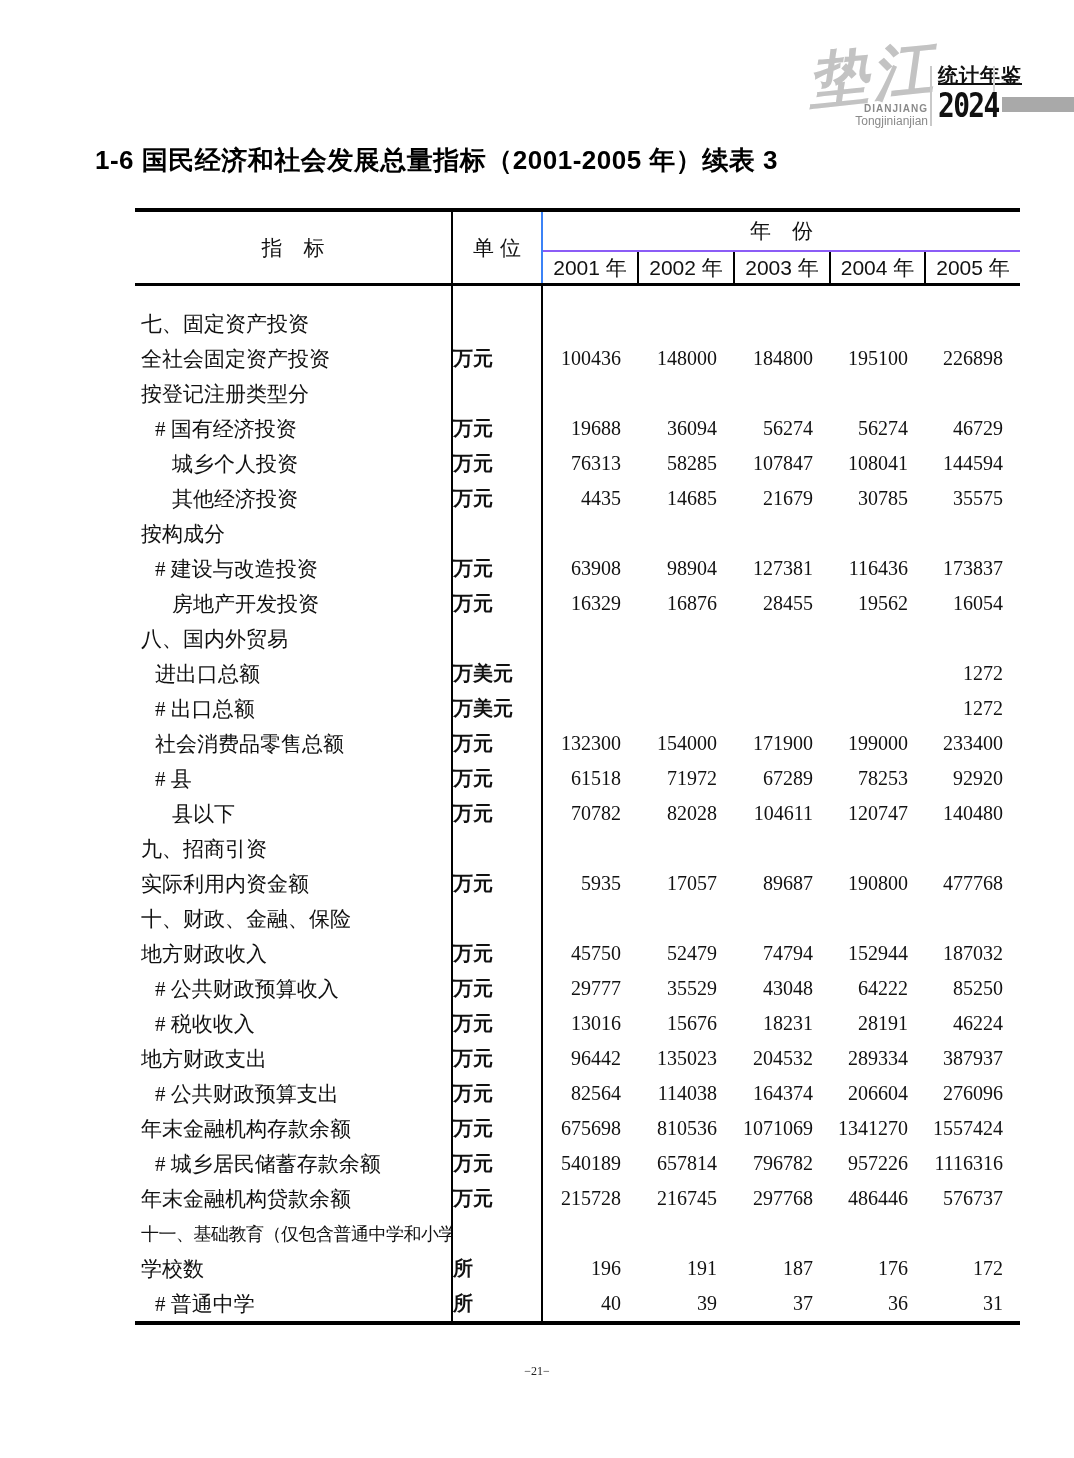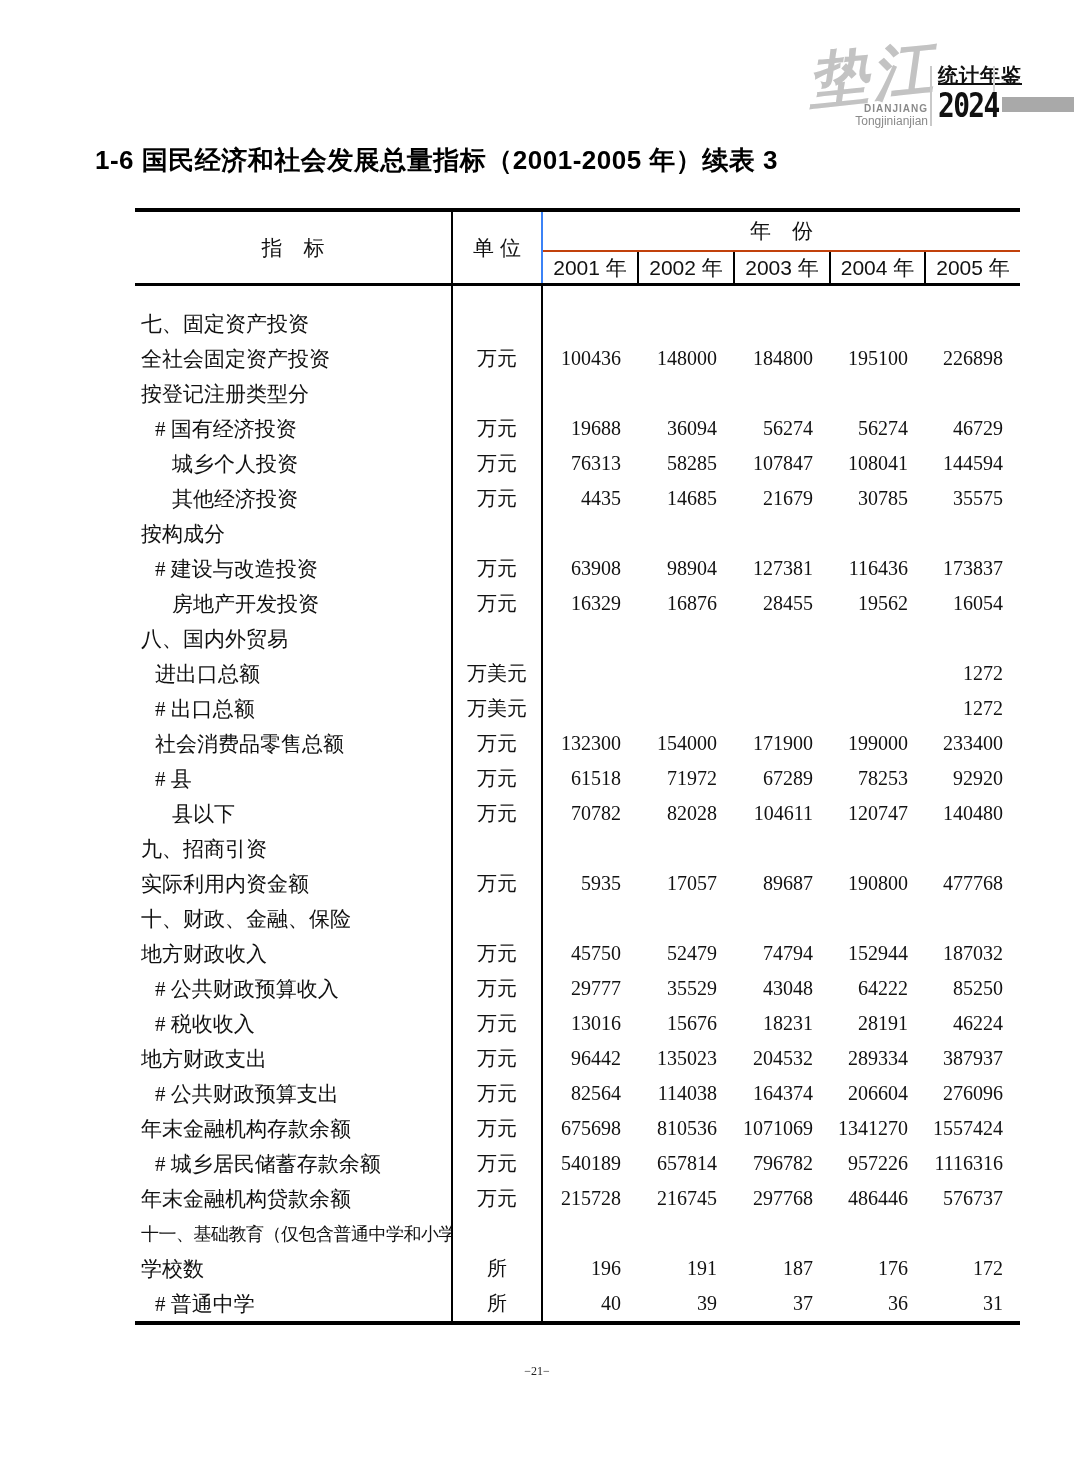--- a/index.html
+++ b/index.html
@@ -50,32 +50,32 @@
     border-collapse:collapse; table-layout:fixed;
     font-family:"Liberation Serif","DejaVu Serif",serif; color:#111;margin-left:40px;
   }
   table.stats thead th {
     font-family:"Liberation Sans","DejaVu Sans",sans-serif;
     font-weight:normal; font-size:21px; padding:0; color:#111;
   }
   tr.top-row th { border-top:4px solid #000; height:38px; vertical-align:middle; }
   th.h-ind   { border-right:2px solid #000; }
   th.h-unit  { border-right:2px solid #3b82f6; }
-  tr.years-row th { border-top:2px solid #c2410c; height:31px; border-bottom:3px solid #000; }
+  tr.years-row th { border-top:2px solid #8b5cf6; height:31px; border-bottom:3px solid #000; }
   tr.years-row th + th { border-left:2px solid #000; }
   th.h-ind, th.h-unit { border-bottom:3px solid #000; }
 
   tbody td { height:35px; font-size:21px; padding:0; vertical-align:middle; }
   tr.spacer td { height:20px; }
   td.label { text-align:left; white-space:nowrap; overflow:hidden; }
   td.label.ind0 { padding-left:6px; }
   td.label.ind1 { padding-left:20px; }
   td.label.ind2 { padding-left:37px; }
   td.label.compact { font-size:18px; letter-spacing:-0.5px; }
-  td.unit  { border-left:2px solid #000; border-right:2px solid #000; text-align:center; font-size:20px; }
+  td.unit  { border-left:2px solid #000; border-right:2px solid #000; font-size:20px;font-weight:bold; }
   td.val   { text-align:right; padding-right:17px; font-size:20px; }
   tbody tr:last-child td { border-bottom:4px solid #000; }
 
   
   .footer {
     position:absolute; left:0; top:1364px; width:1074px;
     text-align:center; font-size:12px; color:#222;
     font-family:"Liberation Serif","DejaVu Serif",serif;
   }
 </style>

